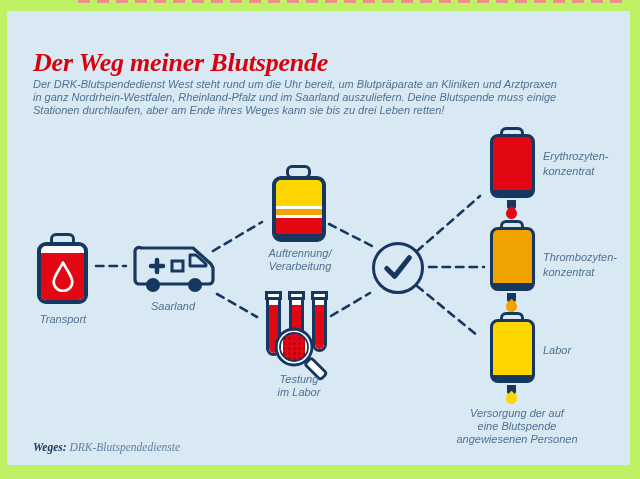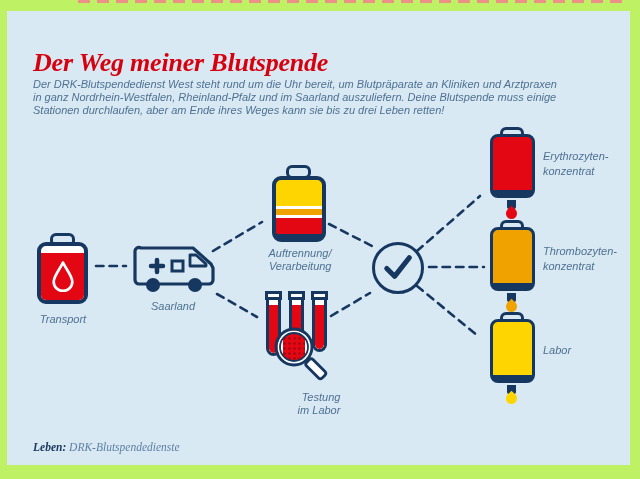--- a/index.html
+++ b/index.html
@@ -13,21 +13,21 @@
     background:repeating-linear-gradient(90deg,#ec9088 0 12px,transparent 12px 19px);}
 
   .title{position:absolute;left:33px;top:31px;font-family:"Liberation Serif",serif;
     font-weight:bold;font-size:26px;color:#d6000f;letter-spacing:-0.2px;}
   .intro{position:absolute;left:33px;top:67px;width:585px;font-size:11px;line-height:13px;
     color:#4e7192;white-space:pre-line;}
 
   .connectors{position:absolute;left:0;top:0;width:640px;height:479px;z-index:0;}
   .connectors line{stroke:#16375f;stroke-width:2.6;stroke-dasharray:7.5 6;stroke-linecap:round;}
 
-  .lbl{position:absolute;font-size:11px;line-height:13px;color:#4e7192;text-align:right;
+  .lbl{position:absolute;font-size:11px;line-height:13px;color:#4e7192;text-align:center;
     white-space:pre-line;transform:translateX(-50%);z-index:2;}
   .plabel{position:absolute;left:543px;font-size:11px;line-height:15px;color:#4e7192;
     white-space:pre-line;z-index:2;}
 
   
   .handle{position:absolute;box-sizing:border-box;border:3.5px solid #16375f;
     border-radius:6px;background:transparent;z-index:1;}
 
   
   .bloodbag{position:absolute;left:37px;top:242px;width:51px;height:62px;box-sizing:border-box;
@@ -141,46 +141,49 @@
       <rect x="31.5" y="35" width="9" height="22" rx="2.5" fill="#ffffff" stroke="#16375f" stroke-width="2.8"></rect>
     </g>
     <circle cx="22" cy="21" r="16.5" fill="#ffffff"></circle>
     <g clip-path="url(#glass)">
       <rect x="11" y="1" width="22" height="37" rx="9" fill="#e30613"></rect>
       <rect x="11" y="1" width="22" height="37" rx="9" fill="url(#dots)"></rect>
     </g>
     <circle cx="22" cy="21" r="14" fill="none" stroke="#16375f" stroke-width="1.8"></circle>
     <circle cx="22" cy="21" r="18" fill="none" stroke="#16375f" stroke-width="2.8"></circle>
   </svg>
-  <div class="lbl" style="left:299px;top:391px;margin-left:20px;">Testung
+  <div class="lbl" style="left:299px;top:373px;">Testung
 im Labor</div>
 
   <div class="checkcircle">
     <svg width="45" height="45" viewBox="0 0 46 46">
       <path d="M11,23 L19,31 L34,12" fill="none" stroke="#16375f" stroke-width="5.2" stroke-linecap="round" stroke-linejoin="round"></path>
     </svg>
   </div>
 
   <div class="handle" style="left:500px;top:127px;width:24px;height:13px;"></div>
   <div class="rbag" style="top:134px;background:#e30613;"></div>
   <div class="spout" style="top:200px;"></div>
   <div class="drop" style="top:208px;background:#e30613;"></div>
   <div class="plabel" style="top:149px;">Erythrozyten-
 konzentrat</div>
 
   <div class="handle" style="left:500px;top:220px;width:24px;height:13px;"></div>
   <div class="rbag" style="top:227px;background:#efa200;"></div>
   <div class="spout" style="top:293px;"></div>
   <div class="drop" style="top:301px;background:#efa200;"></div>
-  <div class="plabel" style="top:244px;">Thrombozyten-
+  <div class="plabel" style="top:250px;">Thrombozyten-
 konzentrat</div>
 
   <div class="handle" style="left:500px;top:312px;width:24px;height:13px;"></div>
   <div class="rbag" style="top:319px;background:#ffd500;"></div>
   <div class="spout" style="top:385px;"></div>
   <div class="drop" style="top:393px;background:#ffd500;"></div>
   <div class="plabel" style="top:343px;">Labor</div>
 
+  <div class="outcome">Versorgung der auf
+eine Blutspende
+angewiesenen Personen</div>
 
   <div class="source">
-    <span class="b">Leben:</span><span class="r"> DRK-Blutspendedienste</span>
+    <span class="b">Weges:</span><span class="r"> DRK-Blutspendedienste</span>
   </div>
 </div>
 
 </body></html>

